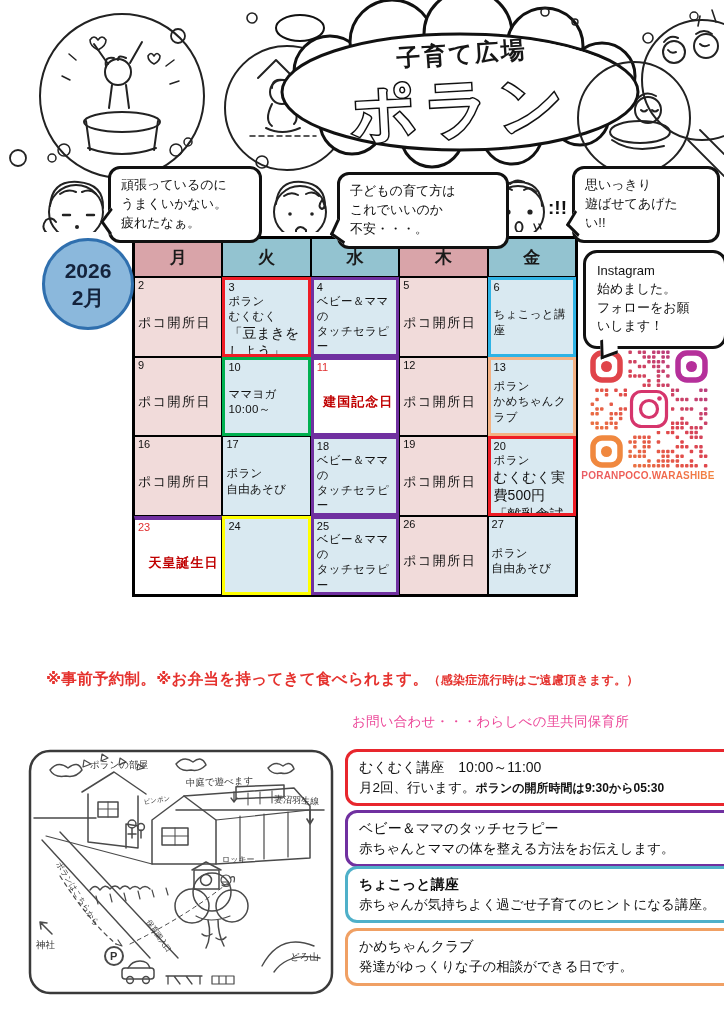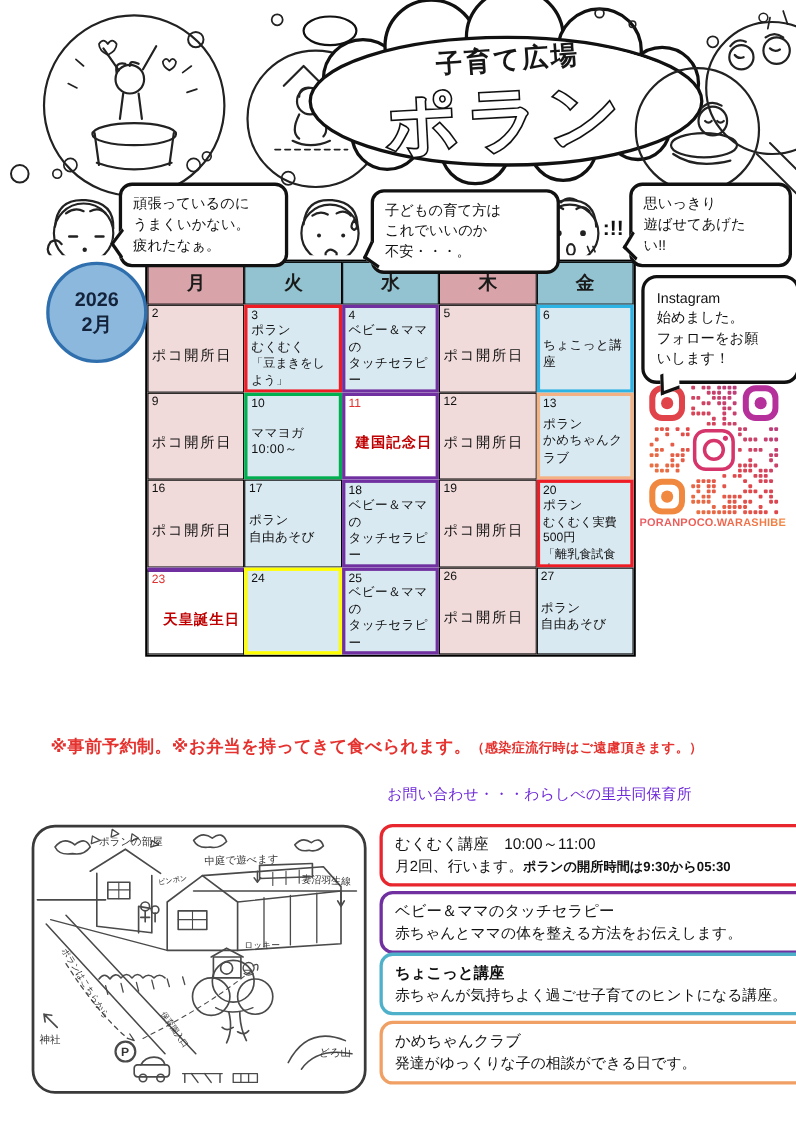--- a/index.html
+++ b/index.html
@@ -15,38 +15,38 @@
   #bubble1{left:108px;top:166px;width:128px;}
   #bubble1:after{left:-9px;bottom:10px;transform:rotate(55deg) skew(18deg);}
   #bubble2{left:337px;top:172px;width:146px;}
   #bubble2:after{left:-8px;bottom:6px;transform:rotate(35deg) skew(10deg);}
   #bubble3{left:572px;top:166px;width:122px;}
   #bubble3:after{left:-7px;bottom:8px;transform:rotate(45deg) skew(14deg);}
 
   
   #year-circle{position:absolute;left:42px;top:238px;width:86px;height:86px;border-radius:50%;
      background:#8bb8dc;border:3px solid #2f6fae;display:flex;flex-direction:column;
-     align-items:center;justify-content:center;font-weight:bold;font-size:18px;color:#14233c;line-height:1.3;z-index:4;}
+     align-items:center;justify-content:center;font-weight:bold;font-size:21px;color:#14233c;line-height:1.3;z-index:4;}
 
   
   #calendar{position:absolute;left:132px;top:236px;width:446px;height:361px;
      border:2px solid #000;display:grid;grid-template-columns:repeat(5,1fr);
      grid-template-rows:39px repeat(4,1fr);background:#fff;box-sizing:border-box;z-index:3;}
   .wd{display:flex;align-items:center;justify-content:center;font-weight:bold;font-size:17px;
       border:1px solid #000;color:#1a1a1a;}
   .hd-pink{background:#d9a4a9;} .hd-teal{background:#93c3d0;}
   .cell{border:1px solid #000;padding:1px 3px 2px 3px;display:flex;flex-direction:column;
         box-sizing:border-box;overflow:hidden;}
   .bg-pink{background:#f1dbda;} .bg-blue{background:#d9e9f1;} .bg-white{background:#ffffff;}
   .cell .day{font-size:11px;line-height:1.15;color:#111;}
   .cell .day.red{color:#e03030;}
   .cell .content{flex:1;display:flex;flex-direction:column;justify-content:center;
         font-size:11.5px;line-height:1.32;letter-spacing:0.3px;}
   .bg-pink .content{font-size:13px;letter-spacing:1.5px;}
-  .content .sm{font-size:11px;letter-spacing:0;}
+  .content .sm{font-size:14px;letter-spacing:0;}
   .content .holiday{color:#c00000;font-weight:600;text-align:right;font-size:13px;letter-spacing:1px;}
   .b-red{border:3px solid #ee1c25;} .b-purple{border:3px solid #7030a0;}
   .b-cyan{border:3px solid #2eb3e5;} .b-green{border:3px solid #00b050;}
   .b-yellow{border:3px solid #ffff00;} .b-orange{border:3px solid #f4b183;}
   .b-purple-top{border-top:4px solid #7030a0;}
 
   
   #ig-bubble{position:absolute;left:583px;top:250px;width:118px;border:3px solid #111;
      border-radius:14px;background:#fff;padding:9px 9px 10px 11px;font-size:13px;line-height:1.42;
      white-space:pre-line;z-index:5;}
@@ -58,21 +58,21 @@
      font-size:10px;font-weight:bold;letter-spacing:0.2px;color:#ed6a55;z-index:4;}
   @supports ((-webkit-background-clip:text) or (background-clip:text)){
     #qr-caption{background:linear-gradient(90deg,#e85d68,#ef5a4e 45%,#f2893f);
       -webkit-background-clip:text;background-clip:text;color:transparent;}
   }
 
   
   .notice-red{position:absolute;color:#e5322e;font-size:15.5px;font-weight:600;letter-spacing:0.3px;white-space:nowrap;}
   .notice-red .paren{font-size:12px;font-weight:600;}
   #red1{left:46px;top:669px;} #red2{left:66px;top:691px;}
-  .contact{position:absolute;color:#6d28d9;font-size:13.5px;white-space:nowrap;letter-spacing:0.2px;}
+  .contact{position:absolute;color:#ec4899;font-size:13.5px;white-space:nowrap;letter-spacing:0.2px;}
   #contact1{left:352px;top:713px;} #contact2{left:50px;top:730px;}
 
   
   #map{position:absolute;left:26px;top:744px;z-index:2;}
 
   
   .ibox{position:absolute;left:345px;width:437px;border-radius:12px;background:#fff;
      padding:6px 11px;box-sizing:border-box;z-index:3;}
   .ibox .ib-title{font-size:14px;line-height:1.4;}
   .ibox .ib-title.bold{font-weight:bold;}

